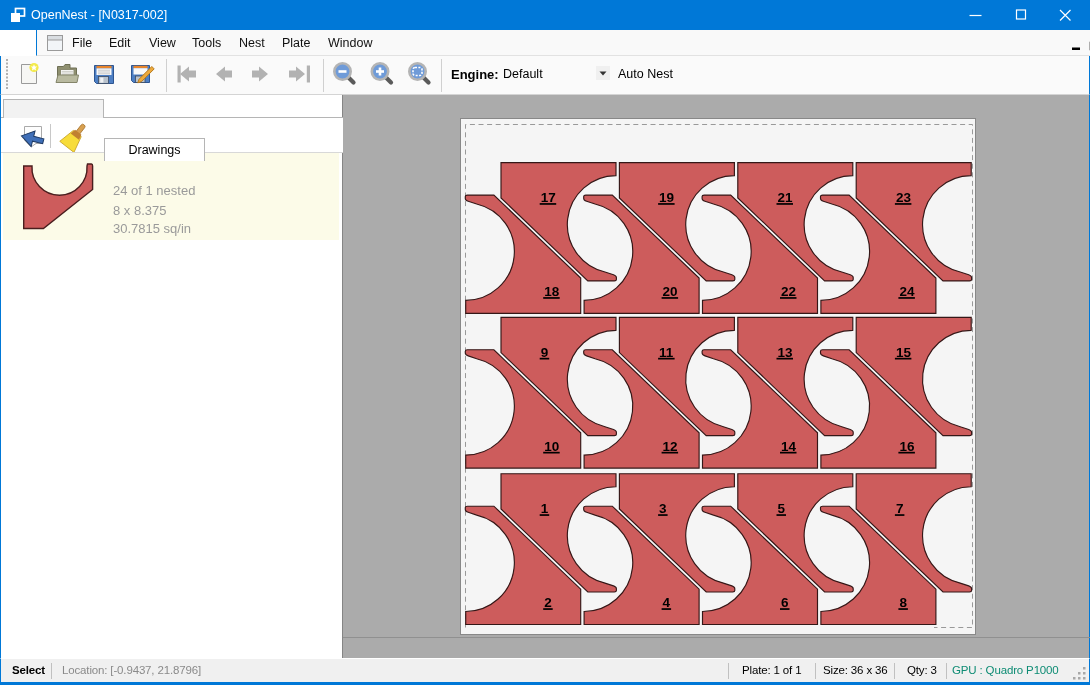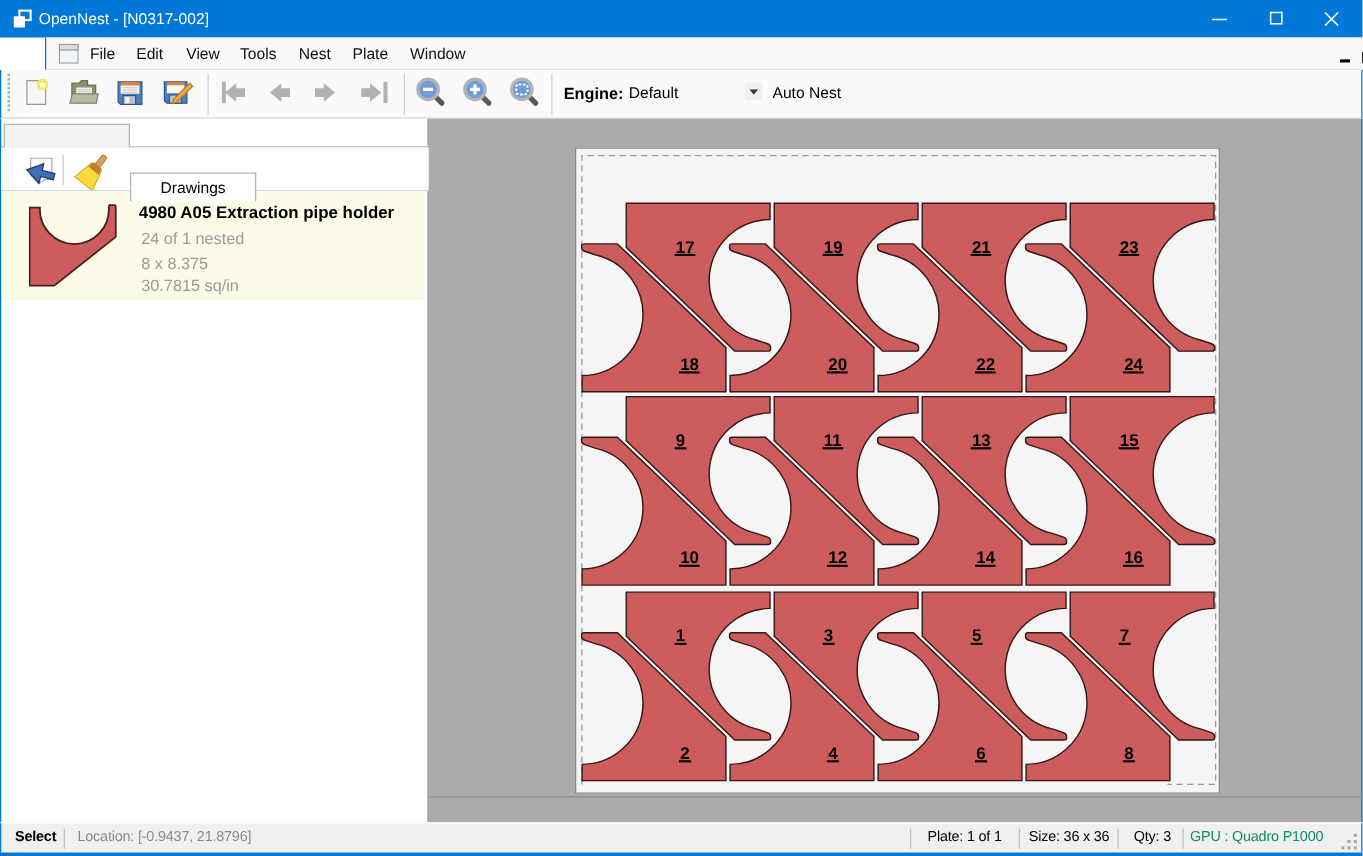--- a/index.html
+++ b/index.html
@@ -247,21 +247,20 @@
           <path d="M11 9 L21 9 L25 26 L7 26 Z" fill="#f7dc3a" stroke="#c8a32a" stroke-width="0.8"></path>
           <path d="M12 7.5 L20 7.5 L21.2 13 L10.8 13 Z" fill="#c08030"></path>
         </g>
       </svg>
     </div>
     <div class="pline"></div>
     <div class="item">
       <svg width="71" height="67" style="position:absolute;left:20px;top:10px" viewBox="0 0 71 67">
         <path d="M0.7,3 L9,3 A27.55 27.55 0 1 0 64,3 L64.5,1 L68.5,1 Q69.6,1 69.6,3 L69.6,26.5 L20.4,65.5 L0.7,65.5 Z" fill="#cd5c5c" stroke="#491e1e" stroke-width="1.4"></path>
       </svg>
-      <div class="it-title">4980 A05 Extraction pipe holder</div>
       <div class="it-sub" style="top:30px">24 of 1 nested</div>
       <div class="it-sub" style="top:50px">8 x 8.375</div>
       <div class="it-sub" style="top:68px">30.7815 sq/in</div>
     </div>
   </div>
 </div>
 
 <div class="statusbar">
   <div class="stxt" style="left:11px;font-weight:bold">Select</div>
   <div class="ssep" style="left:50px"></div>

